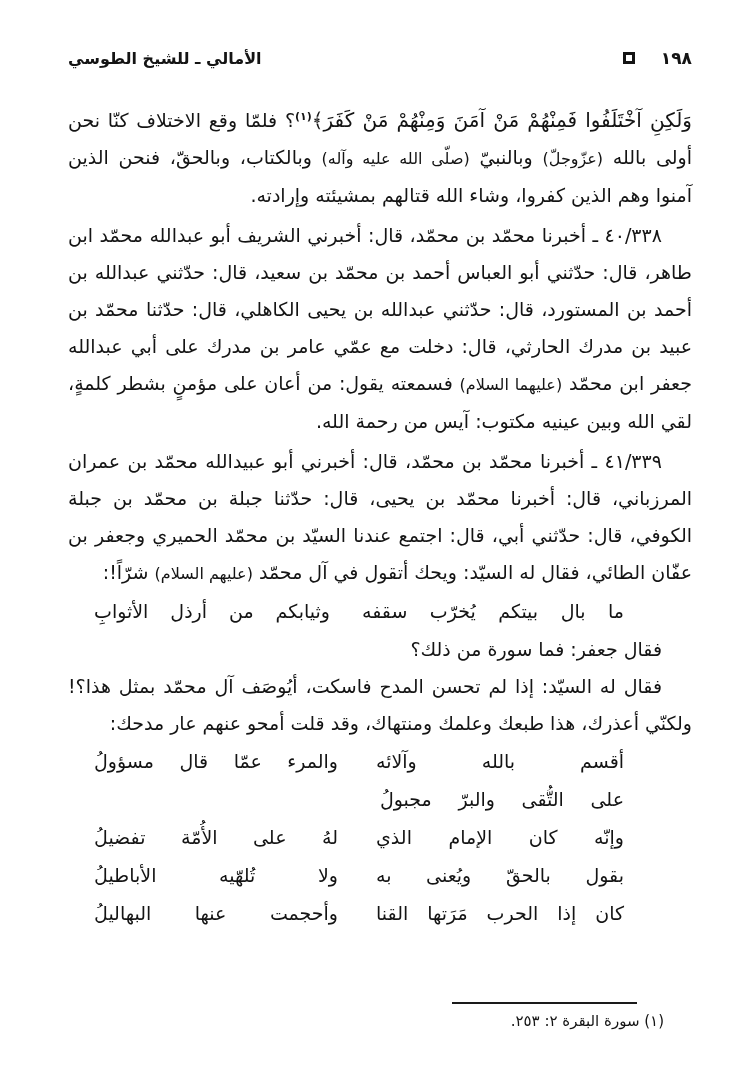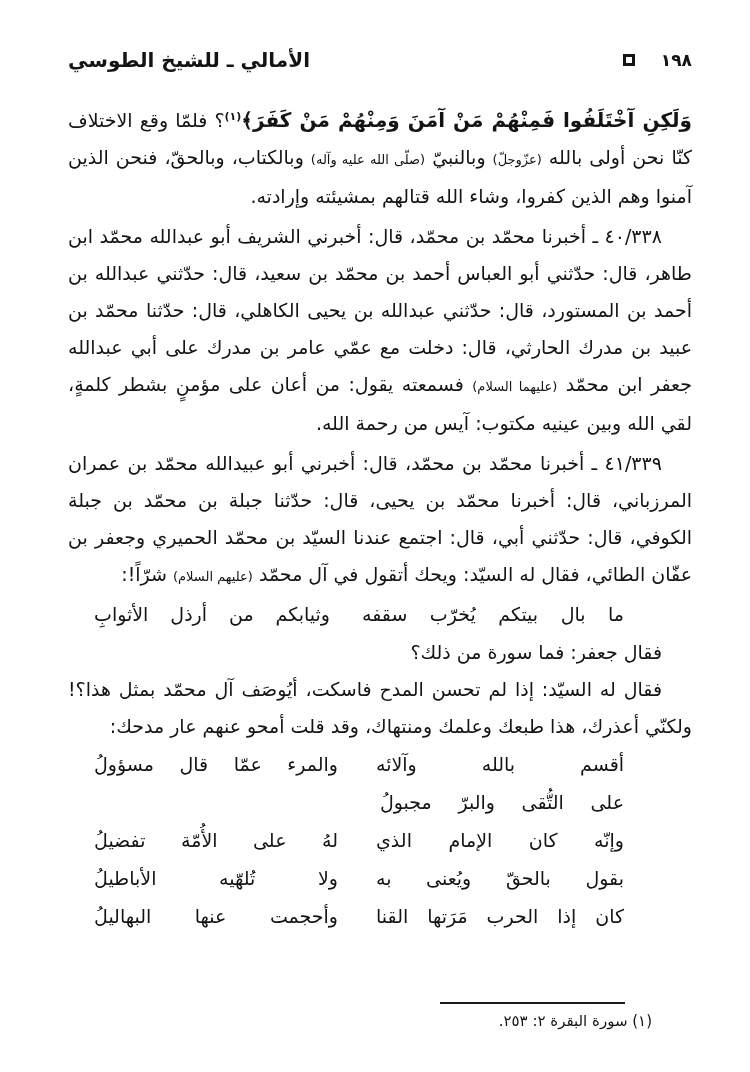--- a/index.html
+++ b/index.html
@@ -8,45 +8,45 @@
     position:relative;width:750px;height:1072px;background:#ffffff;
     color:#141414;direction:rtl;overflow:hidden;margin:0 auto;
   }
   
   .header{
     position:absolute;top:48px;right:58px;left:68px;
     display:flex;justify-content:space-between;align-items:center;
   }
   .pagenum-group{display:flex;align-items:center;gap:26px;font-size:17px;font-weight:bold;}
   .sq{width:12px;height:12px;border:3px solid #141414;display:inline-block;box-sizing:border-box;}
-  .book-title{font-size:20px;font-weight:bold;letter-spacing:0;}
+  .book-title{font-size:16px;font-weight:bold;letter-spacing:0;}
   
   .content{
     position:absolute;top:98px;right:58px;left:68px;
     font-size:19px;line-height:37px;text-align:justify;
   }
   .content p{margin:0;padding:0;}
   .indent{text-indent:30px;}
-  .quran{font-weight:bold;font-size:20px;margin-top:12px;}
+  .quran{font-weight:normal;font-size:20px;margin-top:12px;}
   .fn-ref{font-size:11px;vertical-align:7px;font-weight:bold;}
-  .small-paren{font-size:13px;}
+  .small-paren{font-size:16px;}
   .hnum{font-weight:normal;}
   .mt{margin-top:3px !important;}
   
   .verse-row{
     display:flex;justify-content:space-between;
     width:530px;margin:1px 68px 1px auto;
   }
   .hemi{display:block;text-align:justify;text-align-last:justify;white-space:nowrap;overflow:visible;}
   .couplet .h-r{width:262px;}
   .couplet .h-l{width:236px;}
   .poem-row .h-r{width:248px;}
   .poem-row .h-l{width:244px;}
   
-  .footnote{position:absolute;bottom:42px;right:70px;left:68px;text-align:right;}
+  .footnote{position:absolute;bottom:42px;right:58px;left:68px;text-align:right;}
   .fn-rule{width:185px;border-top:2.5px solid #1a1a1a;margin:0 55px 8px auto;
            margin-left:auto;margin-right:55px;}
   .fn-text{font-size:15px;margin:0 28px 0 0;}
 </style>
 </head>
 <body>
 
 <div class="page">
 
   <div class="header">

